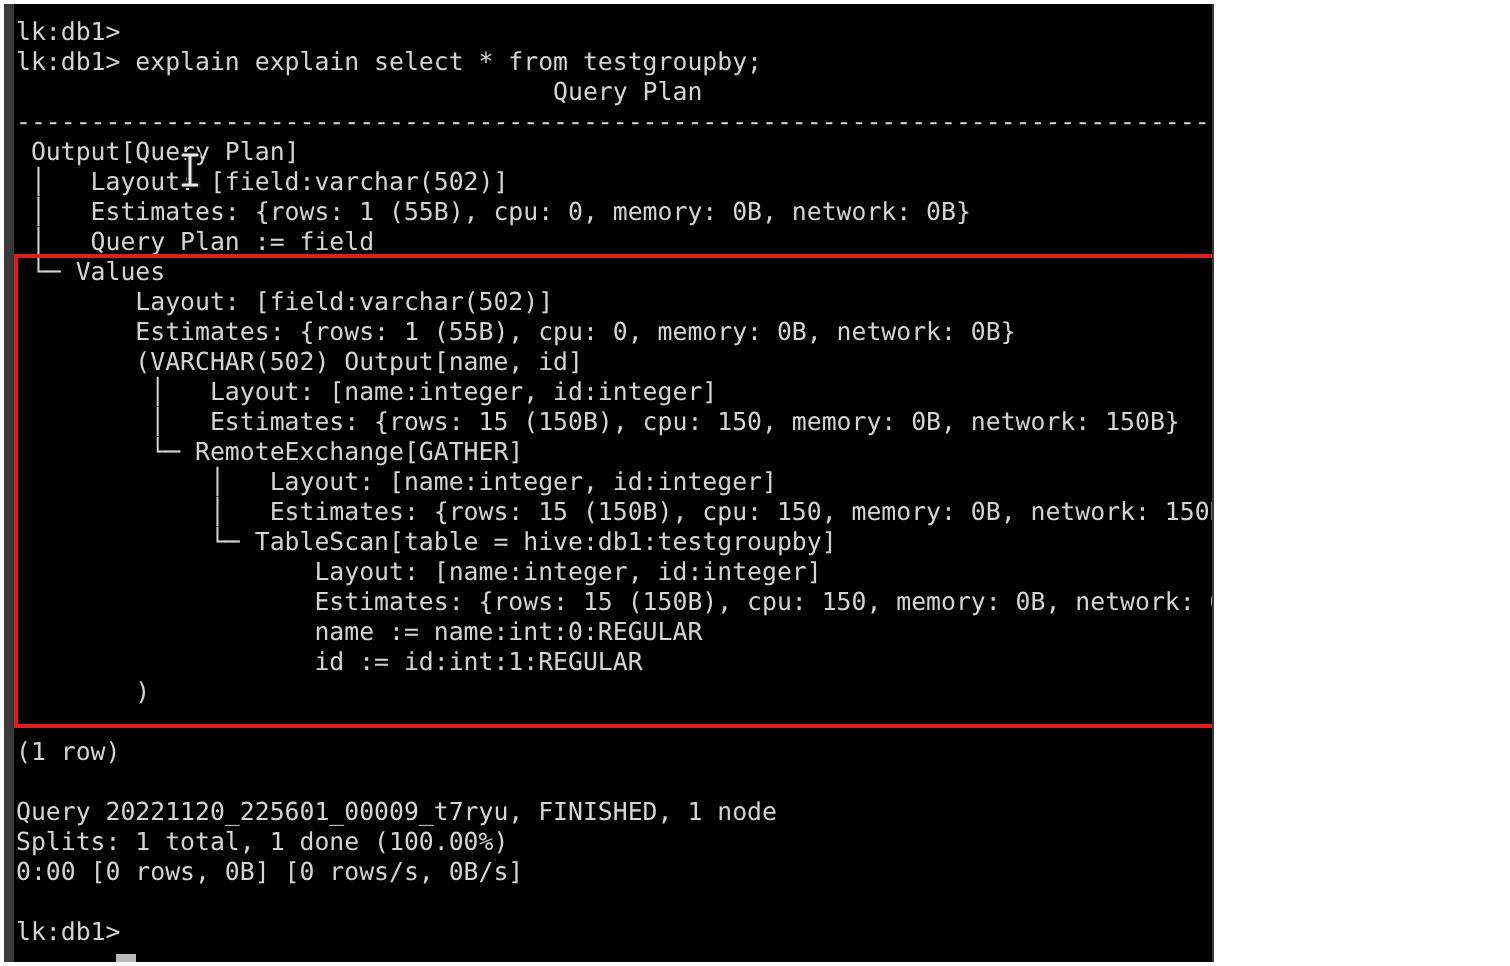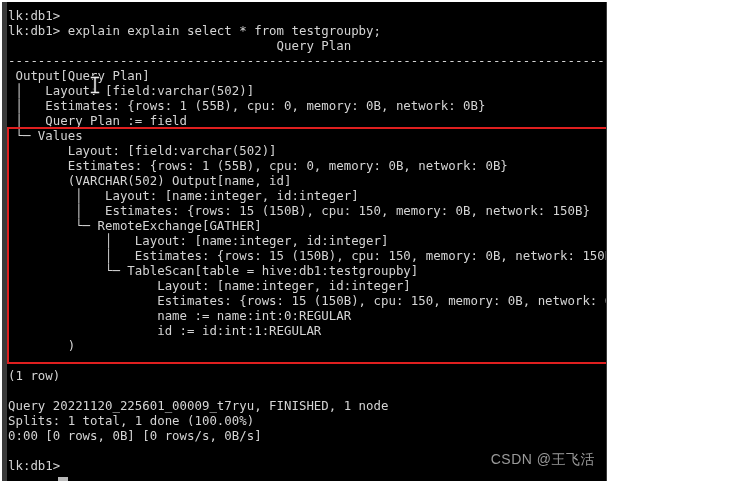--- a/index.html
+++ b/index.html
@@ -111,16 +111,15 @@
 
     <div class="block-cursor"></div>
 
     <svg class="ibeam" width="12" height="18" viewBox="0 0 12 18">
       <path d="M2.5 1.5 H9.5 M6 1.5 V16.5 M2.5 16.5 H9.5" fill="none" stroke="#141414" stroke-width="3.6" stroke-linecap="round"></path>
       <path d="M2.5 1.5 H9.5 M6 1.5 V16.5 M2.5 16.5 H9.5" fill="none" stroke="#ececec" stroke-width="1.5" stroke-linecap="round"></path>
     </svg>
 
     <div class="red-box"></div>
 
-    <div class="watermark">CSDN @王飞活</div>
   </div>
 
 </div>
 
 </body></html>

